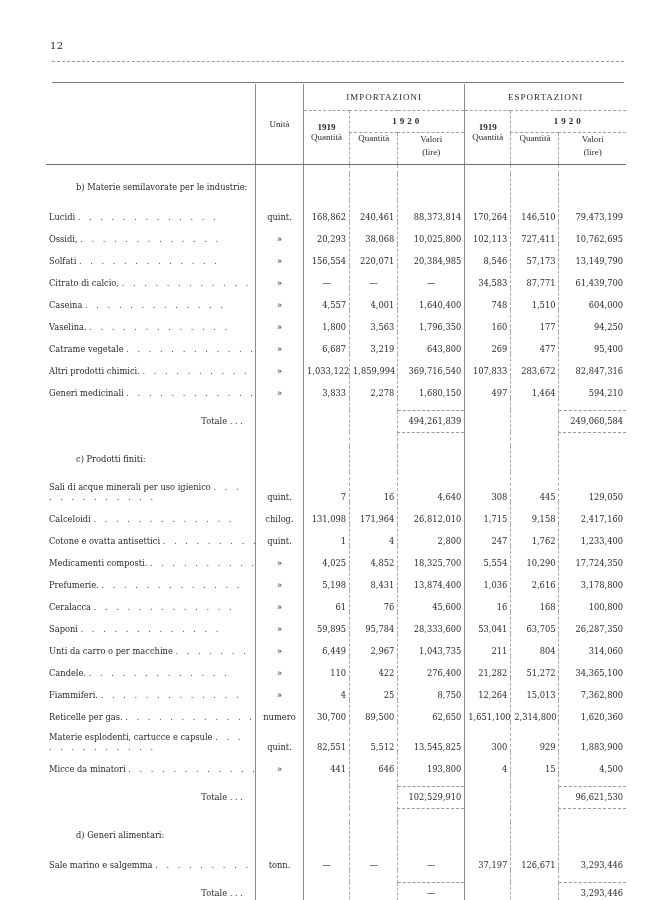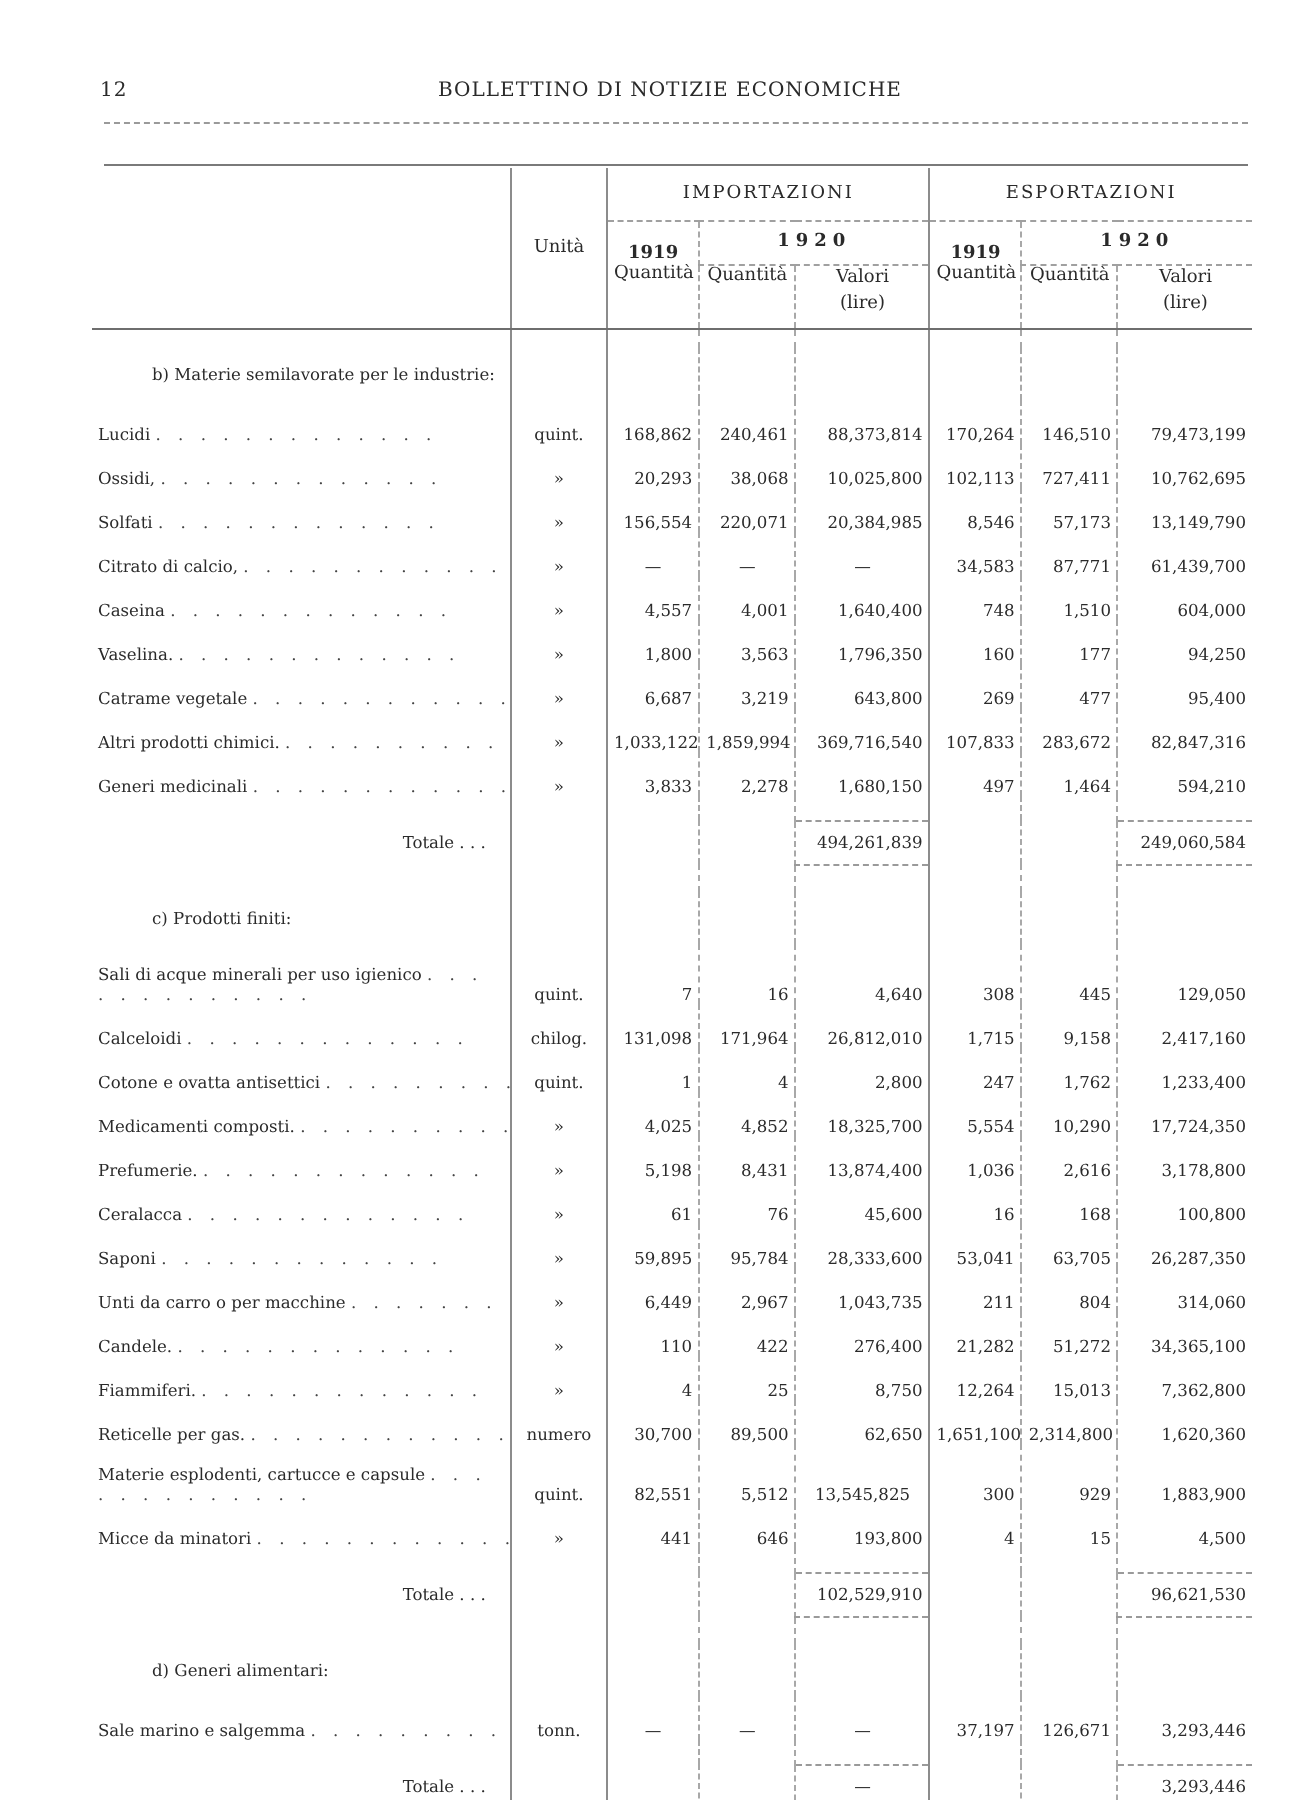--- a/index.html
+++ b/index.html
@@ -16,21 +16,21 @@
   .journal-title { position: absolute; left: 0; right: 0; text-align: center; top: 0; }
   .rule { position: absolute; left: 52px; width: 572px; border-top: 1px dashed #9a9a9a; }
   .rule.r1 { top: 61px; }
   .rule.r2 { top: 82px; border-top: 1px solid #7a7a7a; }
 
   table.stats {
     position: absolute; top: 84px; left: 46px; width: 580px;
     border-collapse: collapse; font-size: 8.3px; table-layout: fixed;
   }
   table.stats td, table.stats th { padding: 0 3px; white-space: nowrap; overflow: hidden; }
-  th { font-weight: normal; }
+  th { font-weight: normal; font-family: Liberation Serif, serif; }
   .head th { font-size: 9px; }
   .vl { border-left: 1px solid #8c8c8c; }
   .vld { border-left: 1px dashed #a8a8a8; }
   .hb { border-bottom: 1px solid #6e6e6e; }
   .hbd { border-bottom: 1px dashed #a0a0a0; }
   .bold { font-weight: bold; }
   .num { text-align: right; }
   .ctr { text-align: center; }
   .label { position: relative; }
   .label .dots { color: #444; letter-spacing: 3px; }
@@ -38,21 +38,20 @@
   .wrap { white-space: normal !important; line-height: 10px; }
   .total-label { text-align: right; padding-right: 12px !important; }
   .sum-top { border-top: 1px dashed #9a9a9a; }
   .sum-bot { border-bottom: 1px dashed #9a9a9a; }
 </style>
 </head>
 <body>
 
 <div class="page-header">
   <span class="page-number">12</span>
-  <span class="journal-title">BOLLETTINO DI NOTIZIE ECONOMICHE</span>
 </div>
 <div class="rule r1"></div>
 <div class="rule r2"></div>
 
 <table class="stats">
   <colgroup>
     <col style="width:200px">
       <col style="width:46px">
     <col style="width:44px">
       <col style="width:46px">
@@ -342,21 +341,21 @@
         <td class="vld num" style="vertical-align: bottom;">62,650</td>
         <td class="vl num" style="vertical-align: bottom;">1,651,100</td>
         <td class="vld num" style="vertical-align: bottom; text-align: right;">2,314,800</td>
         <td class="vld num" style="vertical-align: bottom;">1,620,360</td>
       </tr>
       <tr style="height: 30px;">
         <td class="label wrap" style="vertical-align: bottom;"><span>Materie esplodenti, cartucce e capsule</span> <span class="dots">. . . . . . . . . . . . .</span></td>
         <td class="vl ctr" style="vertical-align: bottom;">quint.</td>
         <td class="vl num" style="vertical-align: bottom;">82,551</td>
         <td class="vld num" style="vertical-align: bottom;">5,512</td>
-        <td class="vld num" style="vertical-align: bottom; text-align: center;">13,545,825</td>
+        <td class="vld num" style="vertical-align: bottom;">13,545,825</td>
         <td class="vl num" style="vertical-align: bottom;">300</td>
         <td class="vld num" style="vertical-align: bottom;">929</td>
         <td class="vld num" style="vertical-align: bottom;">1,883,900</td>
       </tr>
       <tr style="height: 22px;">
         <td class="label" style="vertical-align: bottom;"><span>Micce da minatori</span> <span class="dots">. . . . . . . . . . . . .</span></td>
         <td class="vl ctr" style="vertical-align: bottom;">»</td>
         <td class="vl num" style="vertical-align: bottom;">441</td>
         <td class="vld num" style="vertical-align: bottom;">646</td>
         <td class="vld num" style="vertical-align: bottom;">193,800</td>

